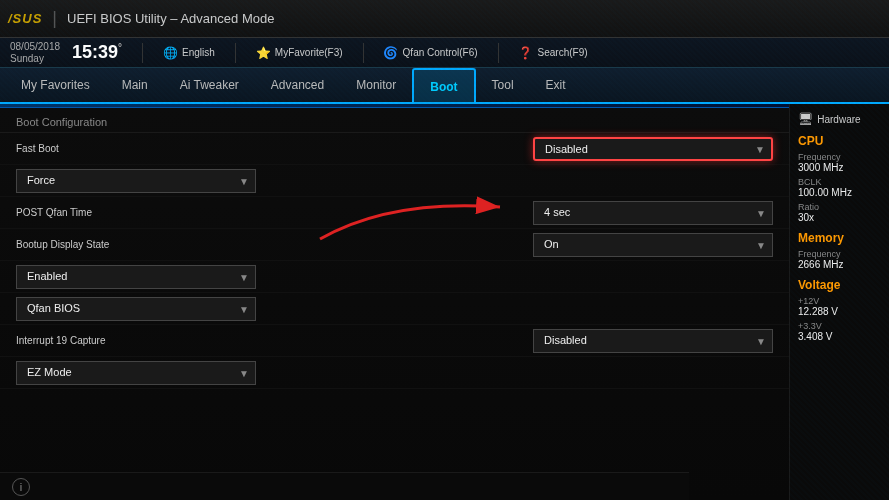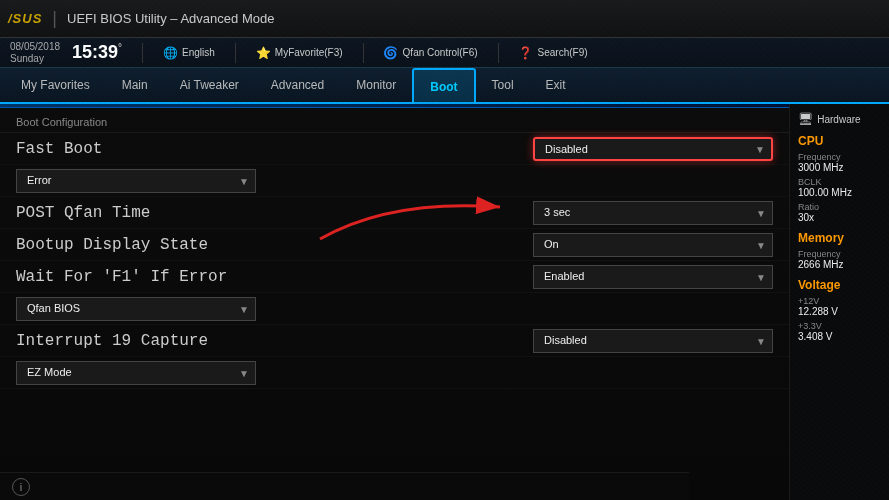--- a/index.html
+++ b/index.html
@@ -174,23 +174,22 @@
     .settings-row {
       display: flex;
       align-items: center;
       height: 32px;
       border-bottom: 1px solid #111;
       padding: 0 16px;
     }
 
     .settings-label {
       color: #ccc;
-      font-size: 16px;
+      font-size: 10px;
       flex: 1;
-      font-family: Liberation Mono, monospace;
     }
 
     .settings-value {
       width: 240px;
       position: relative;
     }
 
     .dropdown {
       background: #1a1a1a;
       border: 1px solid #444;
@@ -380,48 +379,47 @@
           <div class="dropdown highlighted">
             <span class="dropdown-text">Disabled</span>
             <span class="dropdown-arrow">▼</span>
           </div>
         </div>
       </div>
 
       <div class="settings-row">
         <div class="settings-value">
           <div class="dropdown">
-            <span class="dropdown-text">Error</span>
+            <span class="dropdown-text">Force</span>
             <span class="dropdown-arrow">▼</span>
           </div>
         </div>
       </div>
 
       <div class="settings-row">
         <span class="settings-label"> POST Qfan Time</span>
         <div class="settings-value">
           <div class="dropdown">
-            <span class="dropdown-text">3 sec</span>
+            <span class="dropdown-text">4 sec</span>
             <span class="dropdown-arrow">▼</span>
           </div>
         </div>
       </div>
 
       <div class="settings-row">
         <span class="settings-label">Bootup Display State</span>
         <div class="settings-value">
           <div class="dropdown">
             <span class="dropdown-text">On</span>
             <span class="dropdown-arrow">▼</span>
           </div>
         </div>
       </div>
 
       <div class="settings-row">
-        <span class="settings-label">Wait For 'F1' If Error</span>
         <div class="settings-value">
           <div class="dropdown">
             <span class="dropdown-text">Enabled</span>
             <span class="dropdown-arrow">▼</span>
           </div>
         </div>
       </div>
 
       <div class="settings-row">
         <div class="settings-value">

